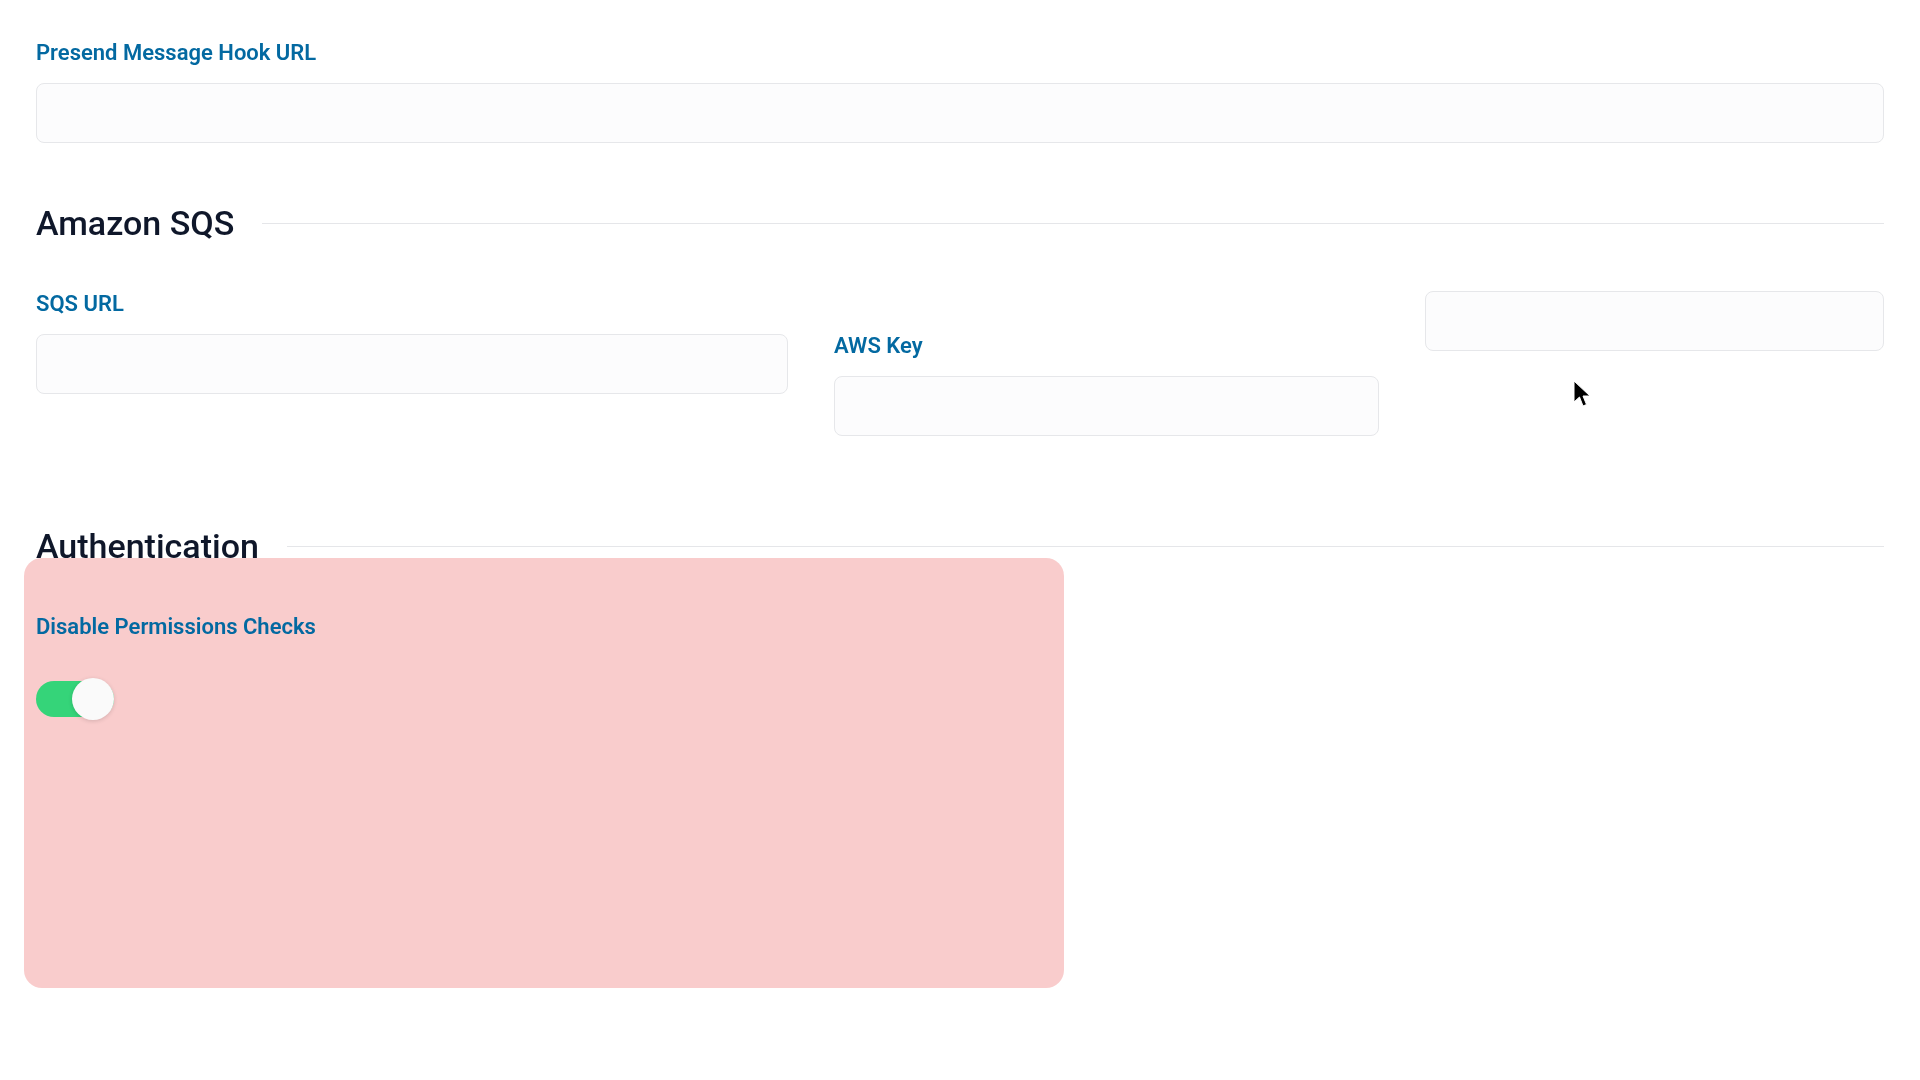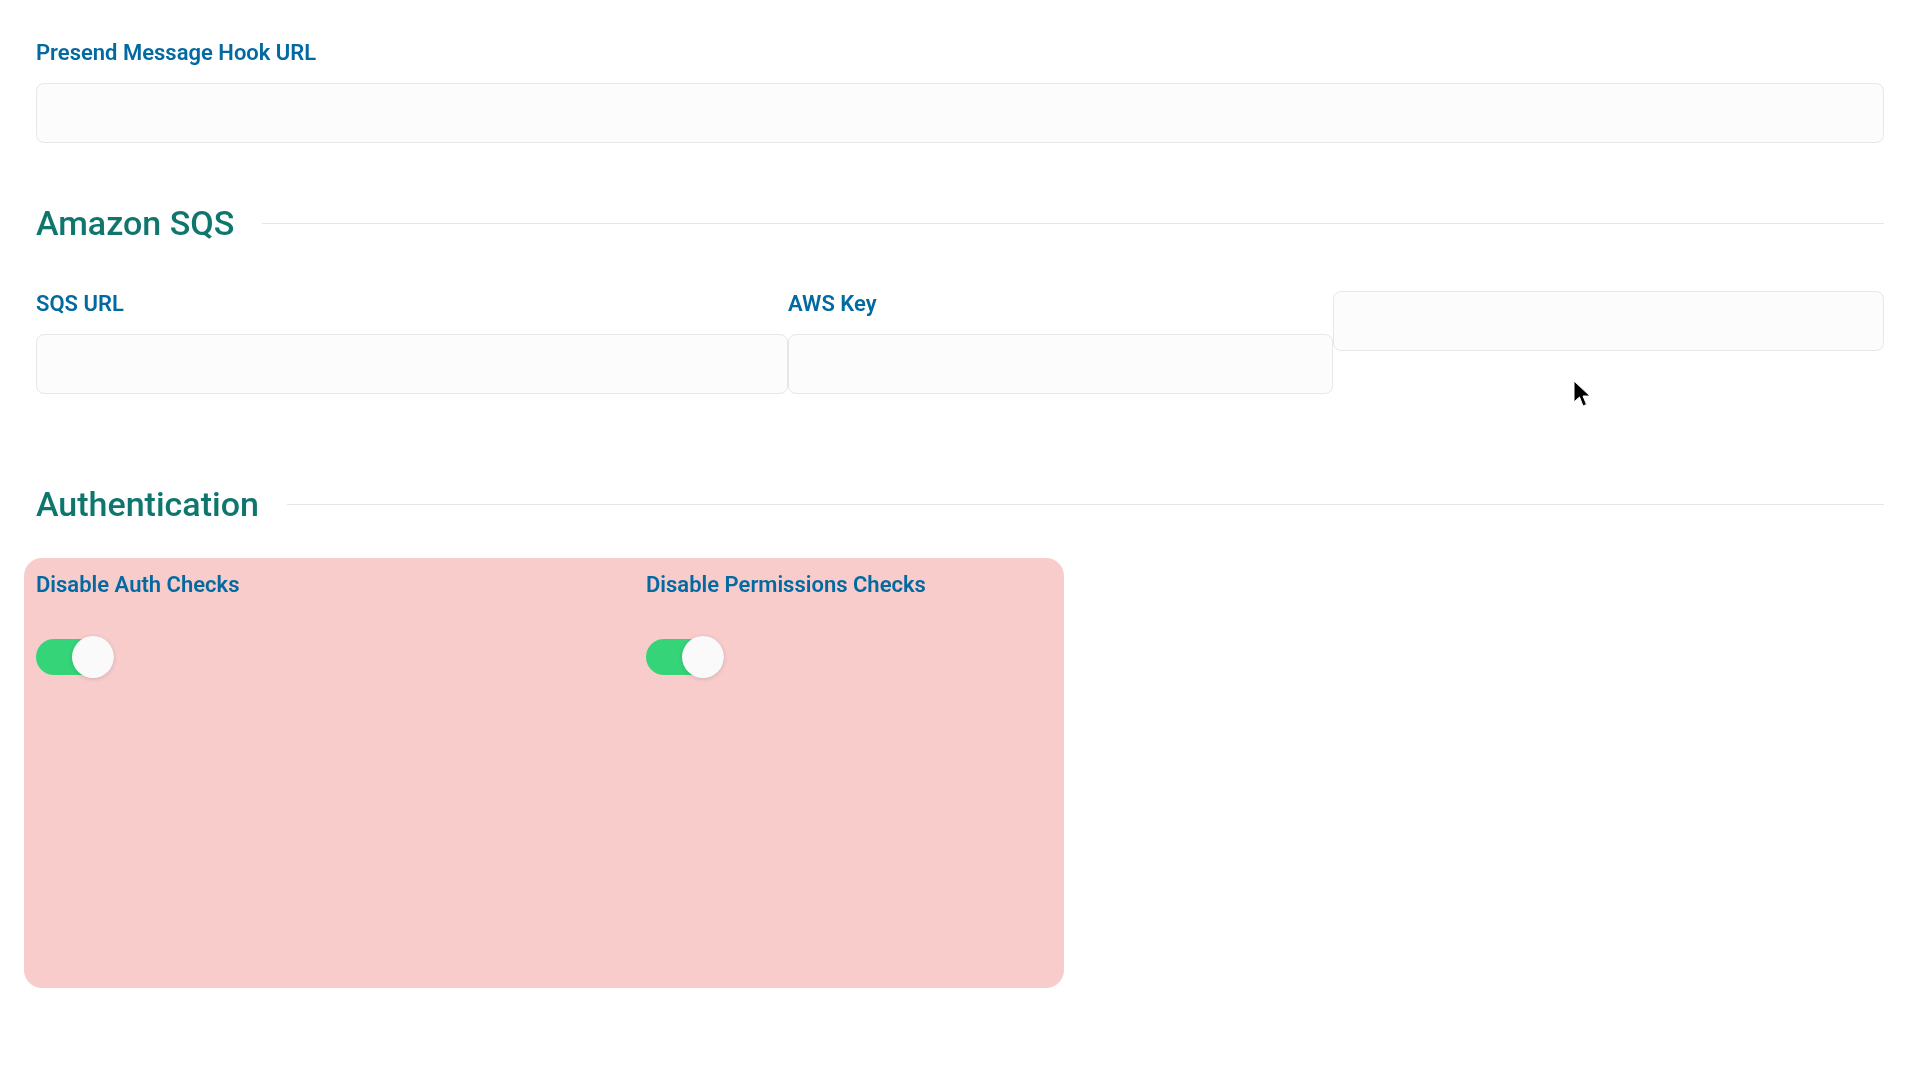--- a/index.html
+++ b/index.html
@@ -43,42 +43,44 @@
     }
     .section-header {
       display: flex;
       align-items: center;
       margin-top: 60px;
       margin-bottom: 48px;
     }
     .section-title {
       font-size: 34px;
       font-weight: 500;
-      color: #0f766e;
+      color: #0f172a;
       white-space: nowrap;
     }
     .section-rule {
       flex: 1;
       height: 1px;
       background: #e5e6e9;
       margin-left: 28px;
     }
     .row-3 {
       display: flex;
+      gap: 46px;
       margin-bottom: 28px;
     }
     .col {
       flex: 1;
       min-width: 0;
     }
     .col-wide {
       flex: 0 0 752px;
     }
     .col-mid {
       flex: 0 0 545px;
+      margin-top: 42px;
     }
     .col-rest {
       flex: 1;
     }
     .highlight-box {
       position: absolute;
       left: 24px;
       top: 518px;
       width: 1040px;
       height: 430px;
@@ -163,26 +165,20 @@
   <div class="highlight-box"></div>
 
   <div class="auth-section">
     <div class="section-header" style="margin-top:90px;">
       <div class="section-title">Authentication</div>
       <div class="section-rule"></div>
     </div>
 
     <div class="toggle-row">
       <div class="toggle-col">
-        <label class="field-label">Disable Auth Checks</label>
-        <div class="toggle" style="margin-top:24px;">
-          <div class="toggle-knob"></div>
-        </div>
-      </div>
-      <div class="toggle-col">
         <label class="field-label">Disable Permissions Checks</label>
         <div class="toggle" style="margin-top:24px;">
           <div class="toggle-knob"></div>
         </div>
       </div>
     </div>
   </div>
 
 </div>
 

